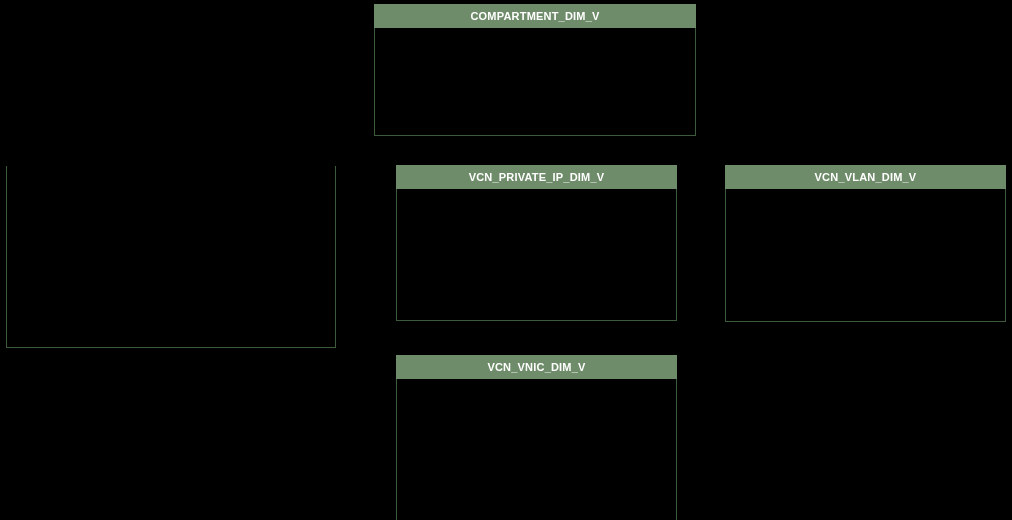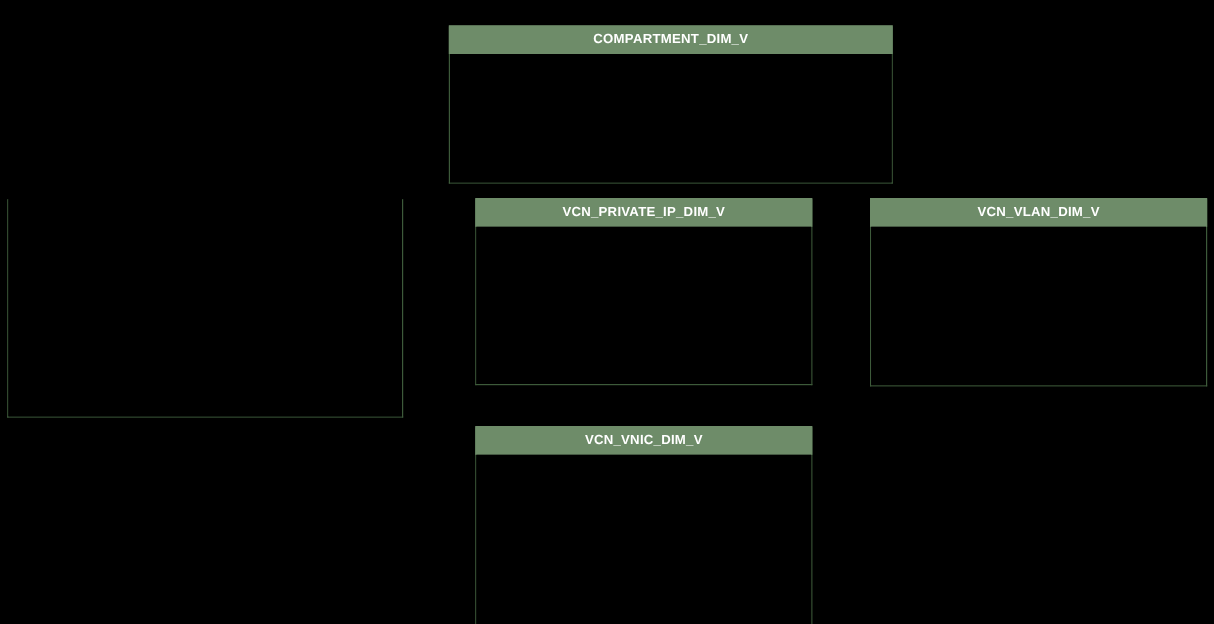--- a/index.html
+++ b/index.html
@@ -42,21 +42,21 @@
     overflow: hidden;
   }
 
   .entity-body {
     flex: 1 1 auto;
     background: #000000;
     min-height: 0;
   }
 
   
-  .e-compartment   { left: 374px; top: 22px;   width: 370px; height: 131px; }
+  .e-compartment   { left: 374px; top: 5px;   width: 322px; height: 131px; }
   .e-subnet        { left: 6px;   top: 166px; width: 330px; height: 182px; }
   .e-private-ip    { left: 396px; top: 166px; width: 281px; height: 155px; }
   .e-vlan          { left: 725px; top: 166px; width: 281px; height: 156px; }
   .e-vnic          { left: 396px; top: 356px; width: 281px; height: 203px; }
 </style>
 </head>
 <body>
 
 <div id="diagram-canvas">
 

